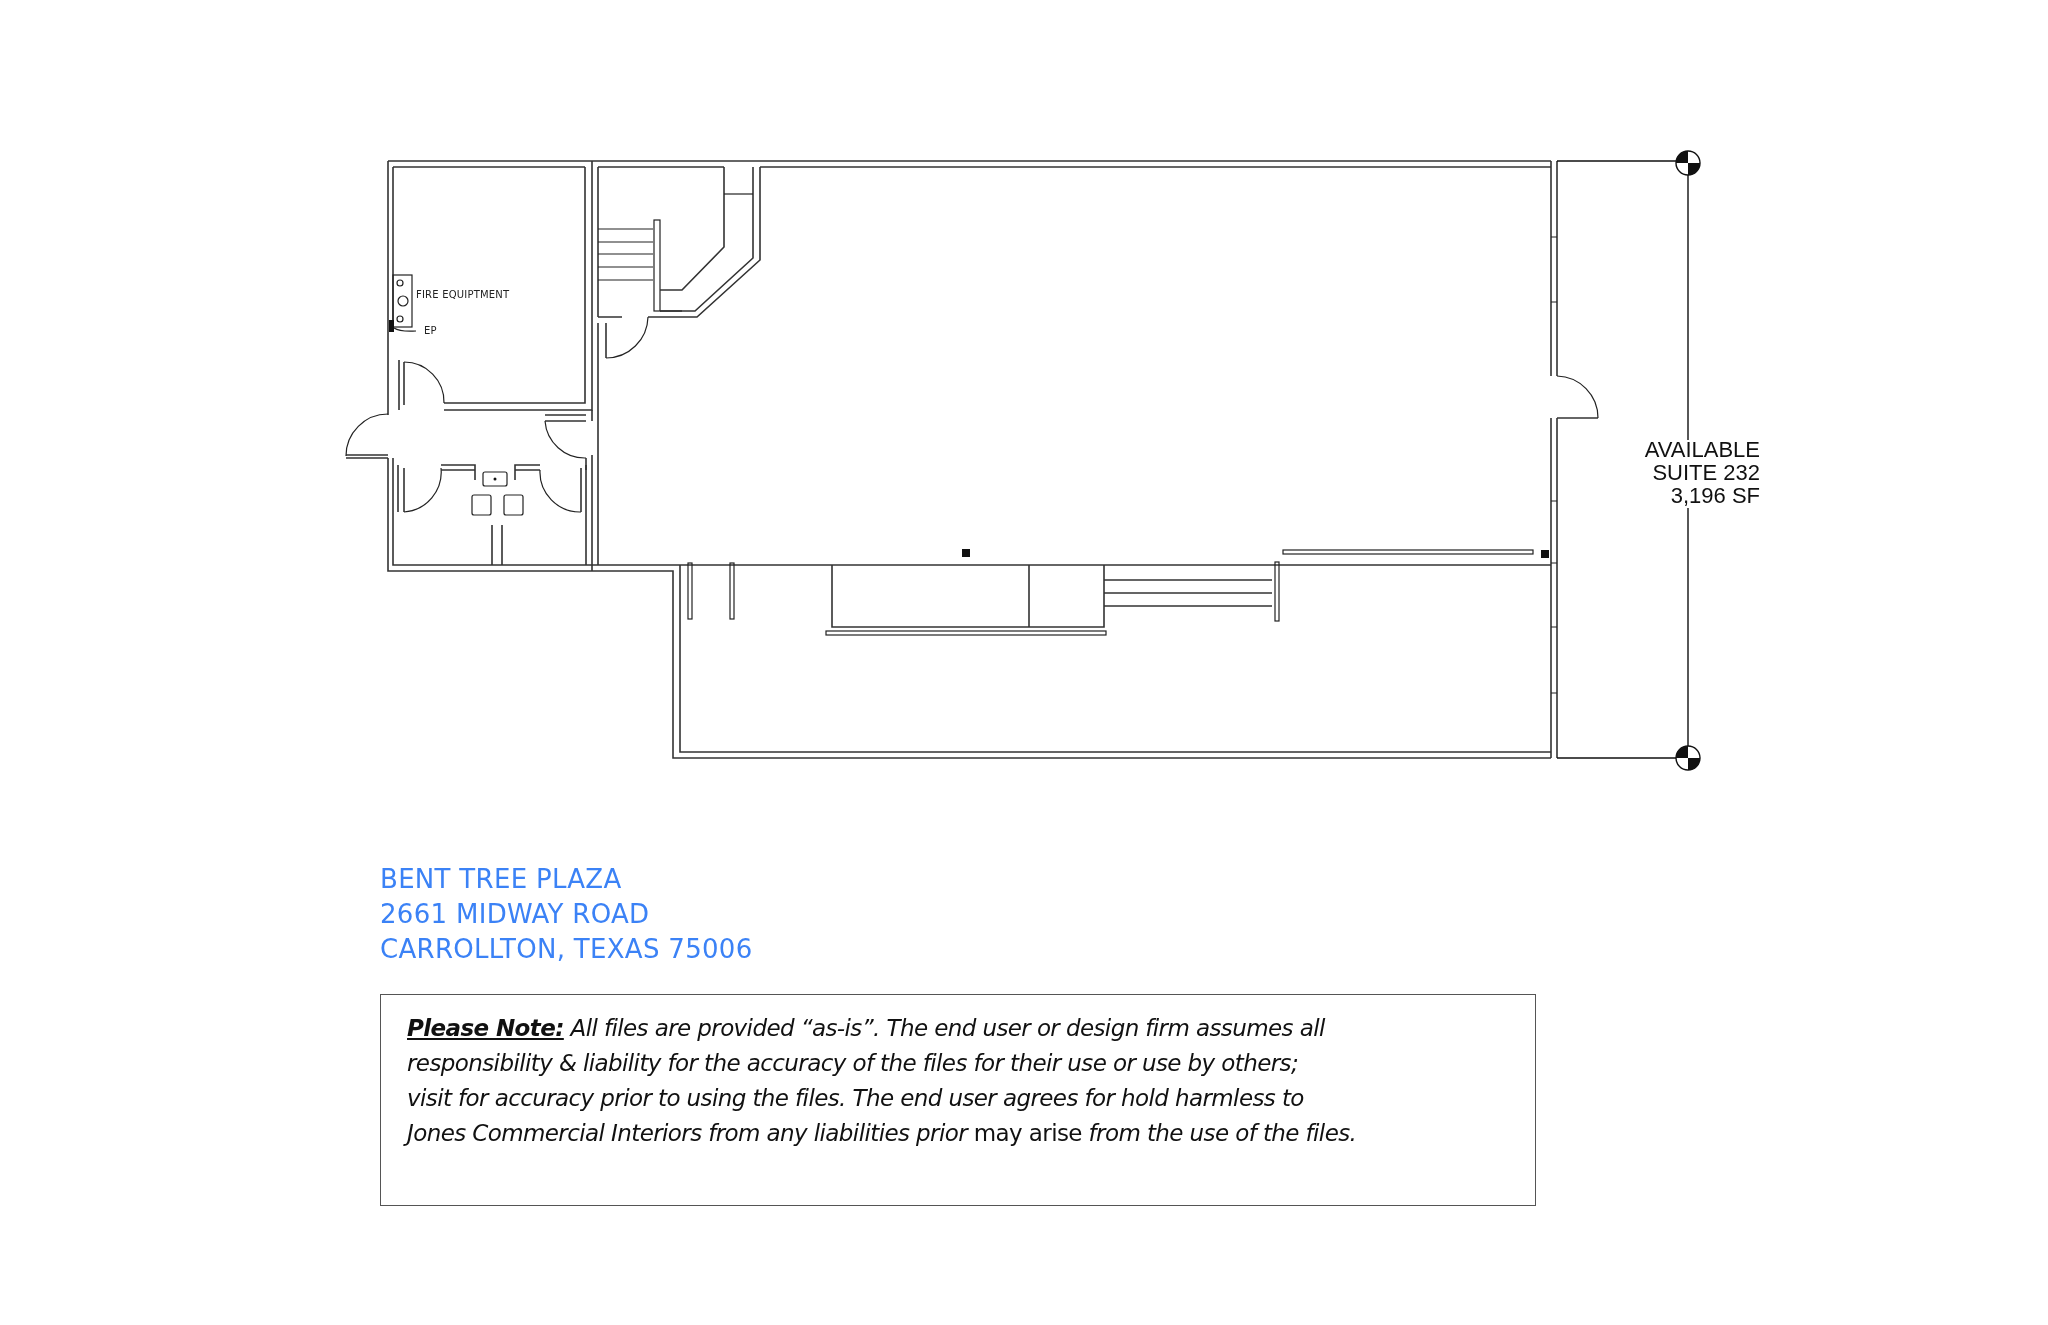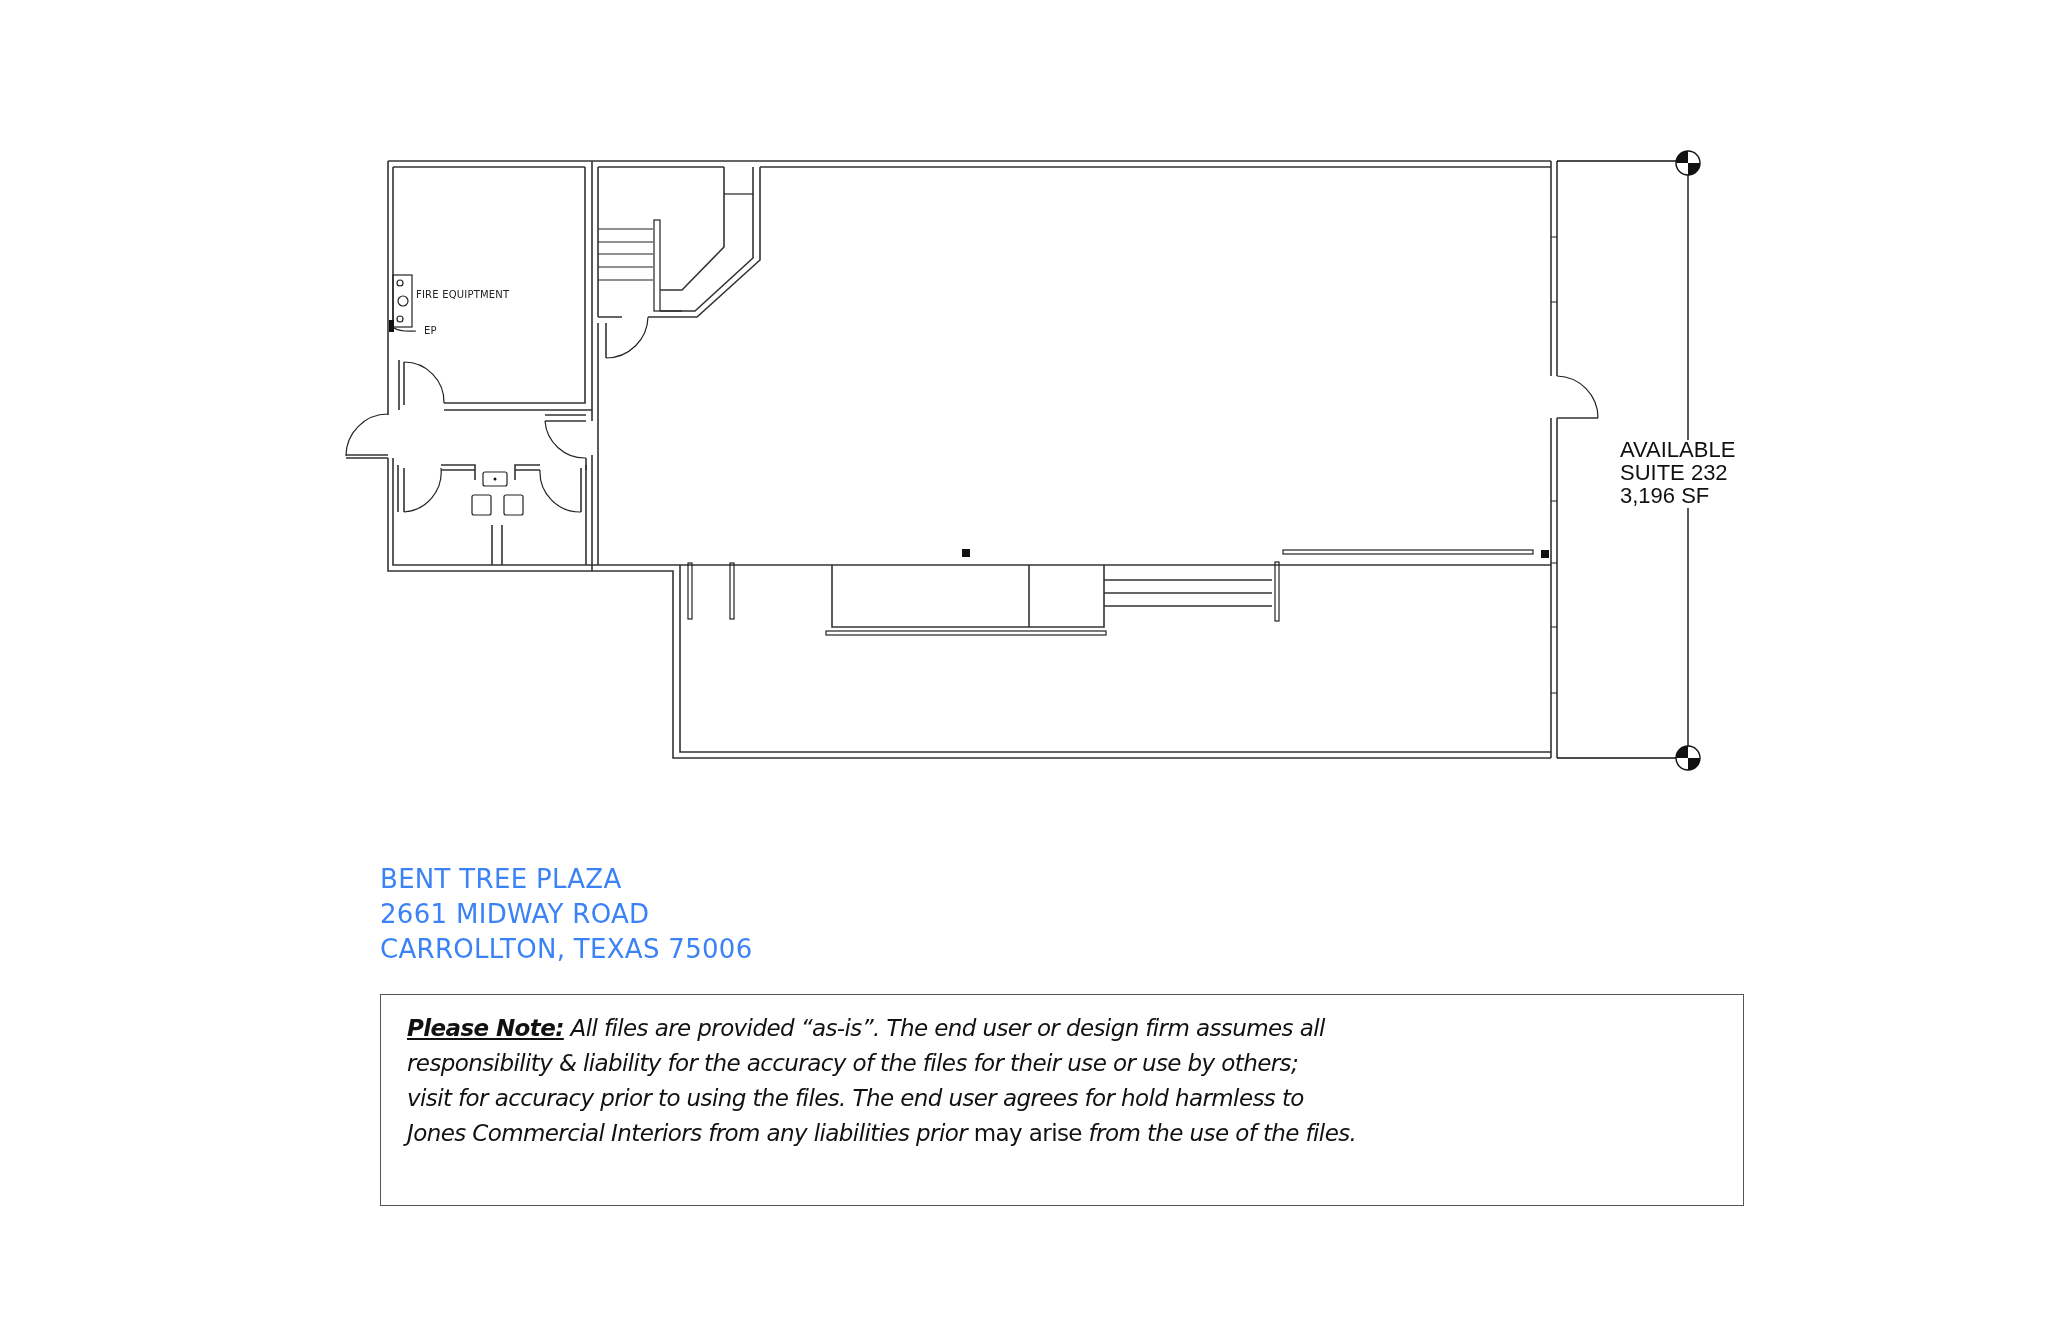--- a/index.html
+++ b/index.html
@@ -2,24 +2,24 @@
 <html><head>
 <meta charset="utf-8">
 <style>
   html,body{margin:0;padding:0;background:#fff;}
   body{width:2048px;height:1325px;position:relative;overflow:hidden;font-family:"Liberation Sans",sans-serif;color:#111;}
   #plan{position:absolute;left:0;top:0;width:2048px;height:1325px;}
   #plan .w{fill:none;stroke:#333;stroke-width:1.6;}
   #plan .thin{fill:none;stroke:#222;stroke-width:1.2;}
   #plan .dim{fill:none;stroke:#111;stroke-width:1.4;}
   .lbl-small{position:absolute;font-family:"DejaVu Sans",sans-serif;font-size:10px;color:#222;white-space:nowrap;letter-spacing:0.2px;}
-  .suite-label{position:absolute;left:1620px;top:438px;width:140px;text-align:left;font-family:"Liberation Sans",sans-serif;font-size:22px;line-height:23px;color:#111;}
+  .suite-label{position:absolute;left:1620px;top:438px;width:140px;text-align:right;font-family:"Liberation Sans",sans-serif;font-size:22px;line-height:23px;color:#111;}
   .address{position:absolute;left:380px;top:862px;font-family:"DejaVu Sans",sans-serif;font-size:26px;line-height:35px;color:#3b82f6;letter-spacing:0.3px;}
   .address div{white-space:nowrap;}
-  .note-box{position:absolute;left:380px;top:994px;width:1364px;height:212px;border:1.5px solid #555;box-sizing:border-box;}
+  .note-box{position:absolute;left:380px;top:994px;width:1156px;height:212px;border:1.5px solid #555;box-sizing:border-box;}
   .note-text{position:absolute;left:26px;top:16px;right:20px;font-family:"DejaVu Sans",sans-serif;font-style:italic;font-size:23px;line-height:35px;color:#111;letter-spacing:-0.6px;}
   .note-text .lead{font-weight:bold;text-decoration:underline;}
   .note-text .upright{font-style:normal;}
   .note-text div{white-space:nowrap;}
 </style>
 </head>
 <body>
 
 <svg id="plan" viewBox="0 0 2048 1325" xmlns="http://www.w3.org/2000/svg">
 

